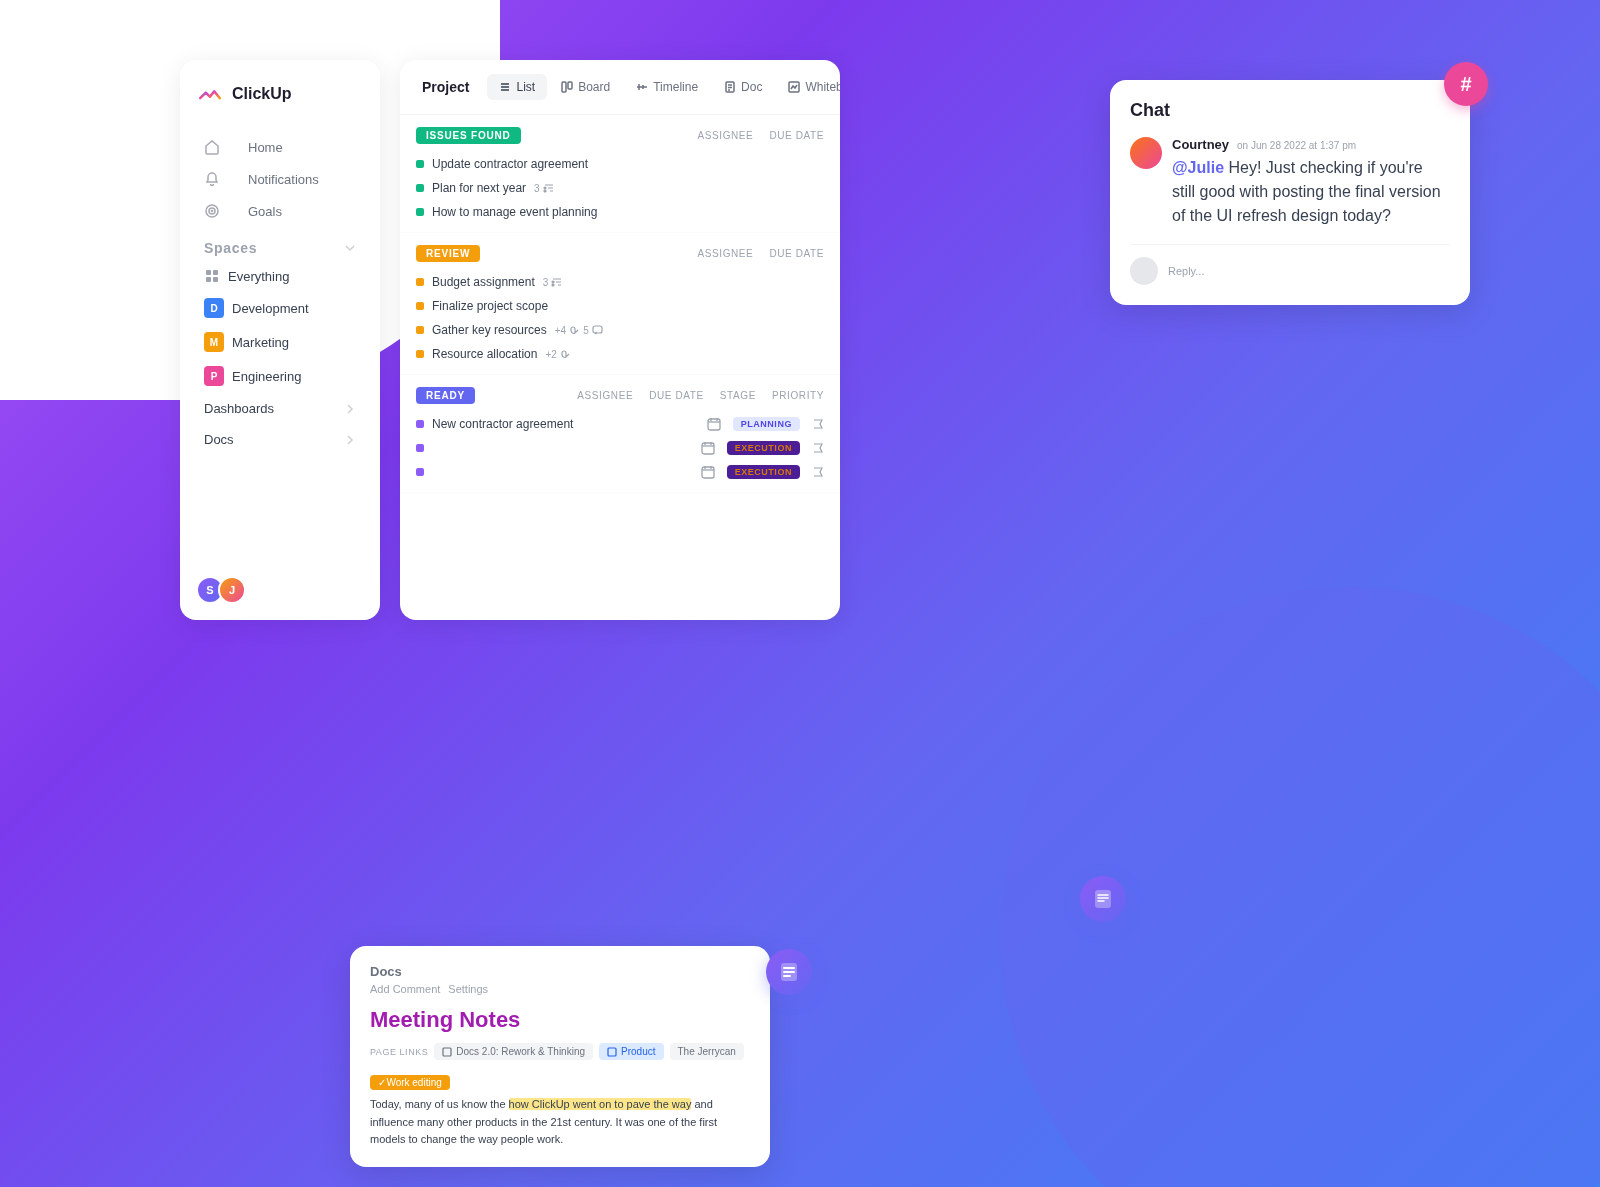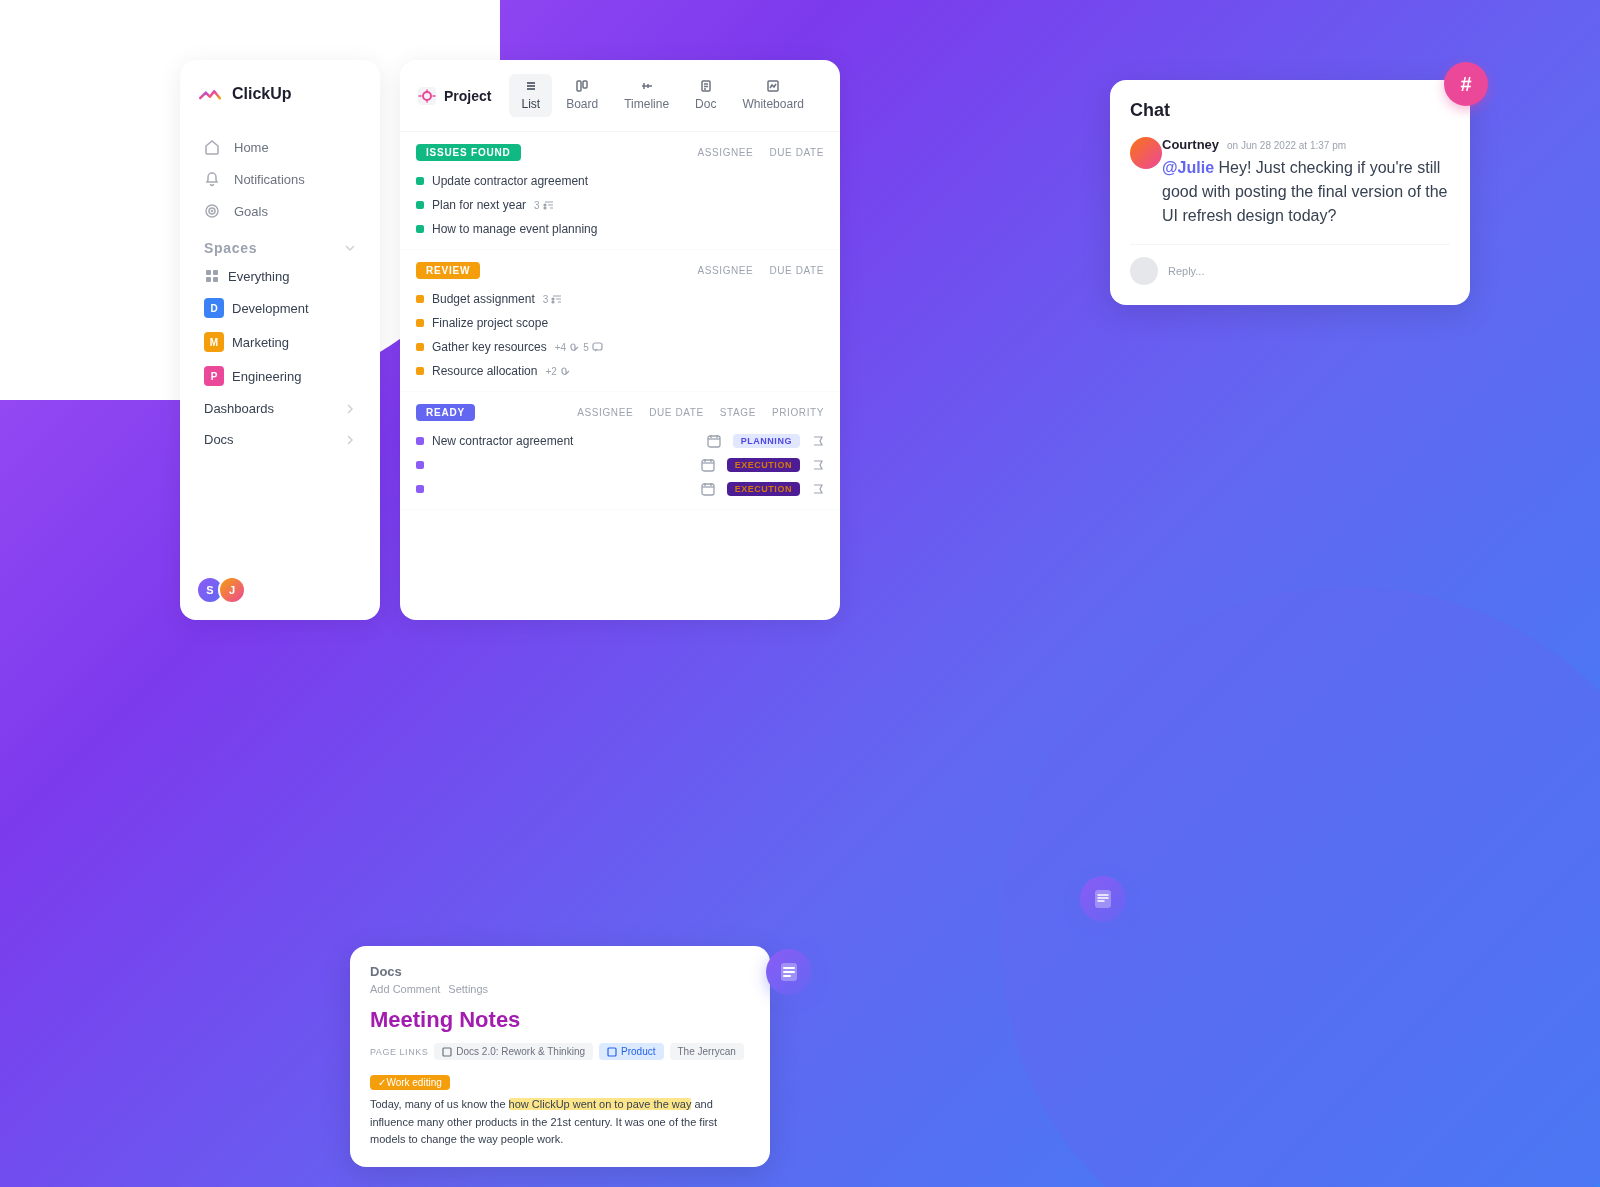--- a/index.html
+++ b/index.html
@@ -70,21 +70,21 @@
 
     .sidebar-logo-text {
       font-size: 16px;
       font-weight: 700;
       color: #1e1e2e;
     }
 
     .sidebar-nav-item {
       display: flex;
       align-items: center;
-      gap: 14px;
+      gap: 28px;
       padding: 7px 8px;
       border-radius: 8px;
       cursor: pointer;
       color: #6b7280;
       font-size: 13px;
       margin-bottom: 2px;
     }
 
     .sidebar-nav-icon {
       width: 16px;
@@ -214,21 +214,20 @@
 
     .project-tab {
       display: flex;
       align-items: center;
       gap: 5px;
       padding: 6px 12px;
       font-size: 12px;
       color: #6b7280;
       cursor: pointer;
       border-radius: 6px;
-      flex-direction: column;
     }
 
     .project-tab.active {
       background: #f3f4f6;
       color: #374151;
       font-weight: 500;
     }
 
     .project-content {
       overflow-y: auto;
@@ -417,21 +416,21 @@
 
     .chat-title {
       font-size: 18px;
       font-weight: 700;
       color: #1e1e2e;
       margin-bottom: 16px;
     }
 
     .chat-message {
       display: flex;
-      gap: 0;
+      gap: 10px;
       margin-bottom: 16px;
     }
 
     .chat-avatar {
       width: 32px;
       height: 32px;
       border-radius: 50%;
       flex-shrink: 0;
       overflow: hidden;
     }

